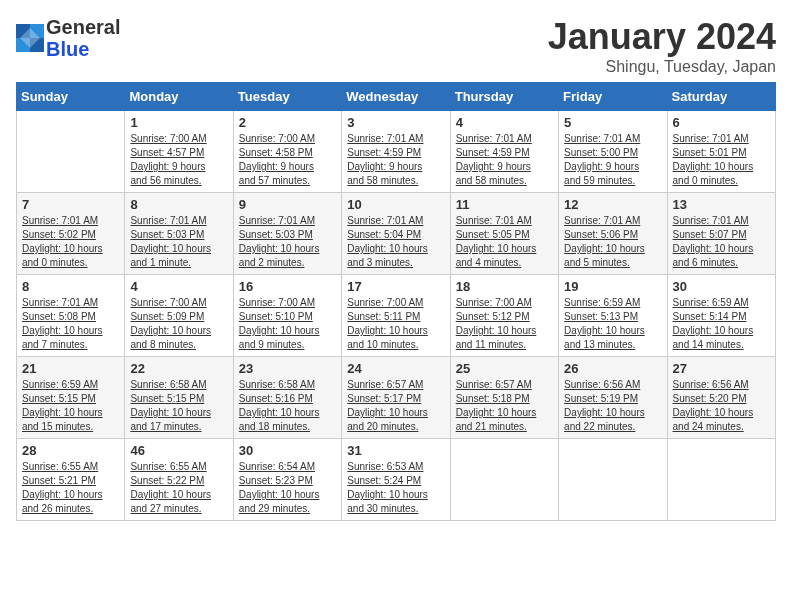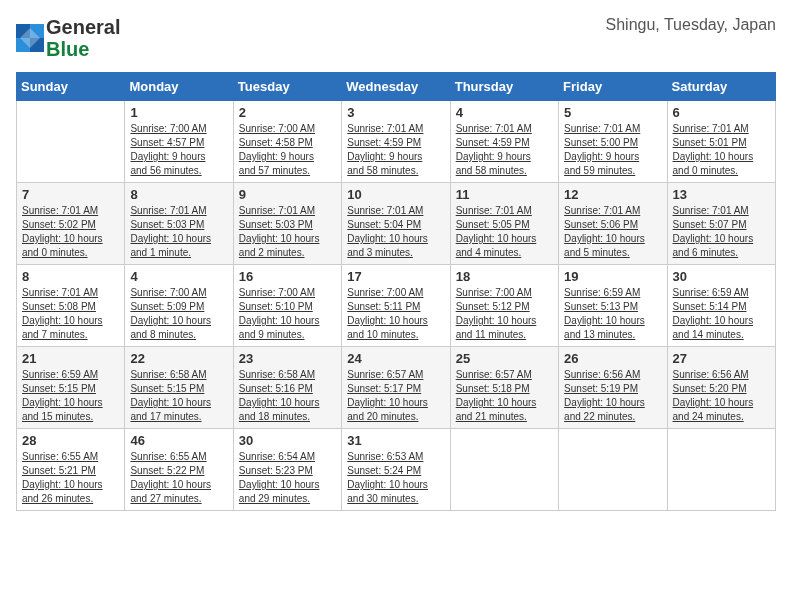--- a/index.html
+++ b/index.html
@@ -7,21 +7,21 @@
       font-family: Arial, sans-serif;
       background: #fff;
       width: 792px;
       min-height: 612px;
       padding: 16px;
     }
     .header {
       display: flex;
       justify-content: space-between;
       align-items: flex-start;
-      margin-bottom: 12px;
+      margin-bottom: 6px;
     }
     .logo {
       display: flex;
       align-items: center;
     }
     .logo-icon {
       width: 28px;
       height: 28px;
       margin-right: 2px;
     }
@@ -93,25 +93,26 @@
     <svg class="logo-icon" viewBox="0 0 28 28">
       <rect x="0" y="0" width="14" height="14" fill="#1a5fa8"></rect>
       <rect x="14" y="0" width="14" height="14" fill="#2c8fdb"></rect>
       <rect x="0" y="14" width="14" height="14" fill="#2c8fdb"></rect>
       <rect x="14" y="14" width="14" height="14" fill="#1a5fa8"></rect>
       <polygon points="14,4 24,14 14,24 4,14" fill="white" opacity="0.3"></polygon>
     </svg>
     <div>
       <div style="font-size:20px; font-weight:bold; color:#333; line-height:1.1;">
         <span style="color:#333;">General</span><br>
-        <span style="color:#15803d;">Blue</span>
+        <span style="color:#1d4ed8;">Blue</span>
       </div>
     </div>
   </div>
   <div class="title-block">
+    <div class="month-title">January 2024</div>
     <div class="subtitle">Shingu, Tuesday, Japan</div>
   </div>
 </div>
 
 <table>
   <thead>
     <tr id="weekday-header">
     <th>Sunday</th>
         <th>Monday</th>
         <th>Tuesday</th>

